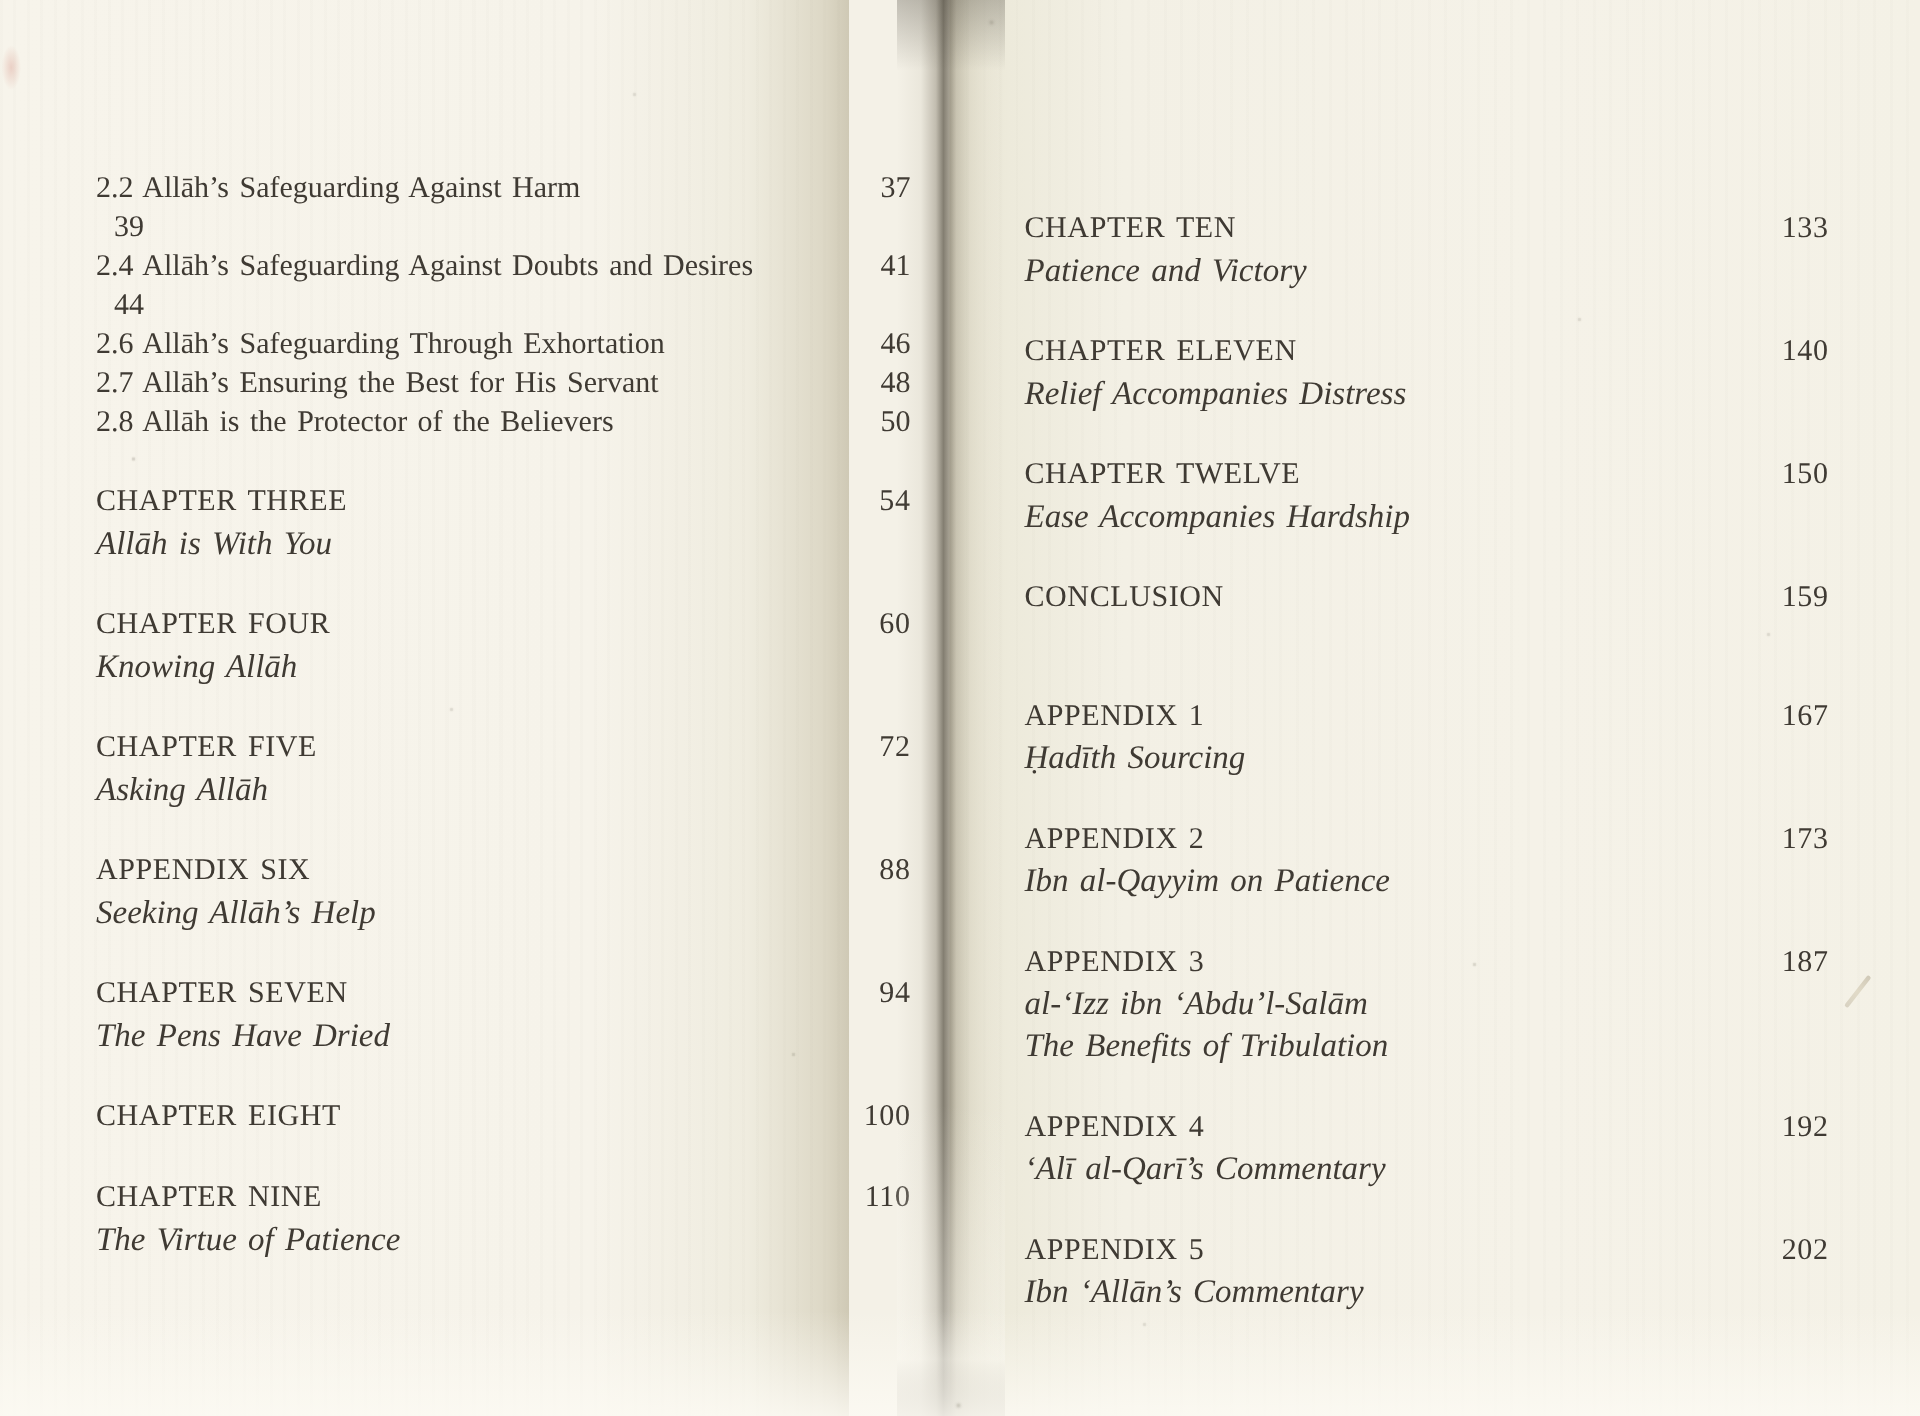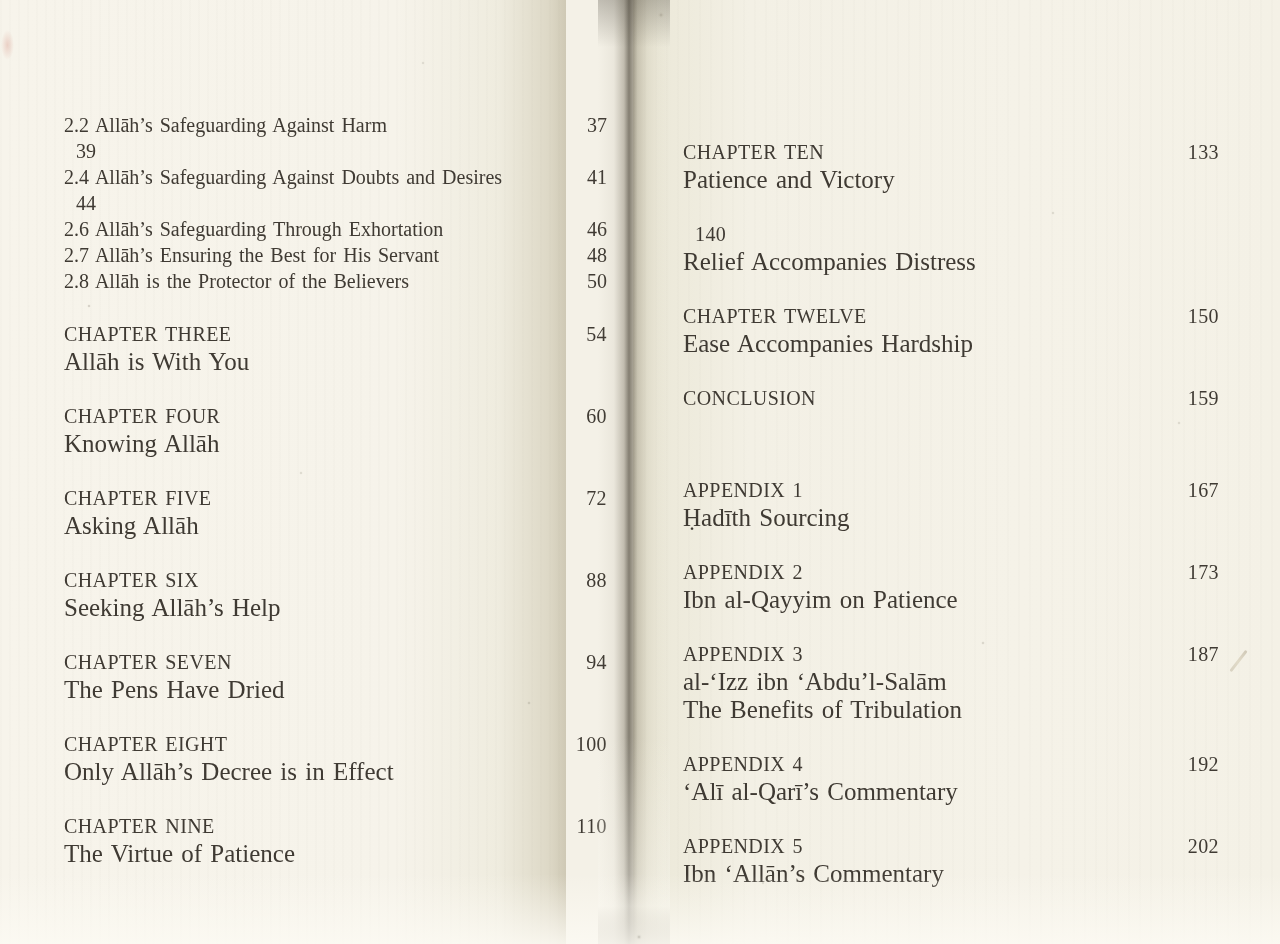--- a/index.html
+++ b/index.html
@@ -102,25 +102,26 @@
     display: flex;
     justify-content: space-between;
     align-items: baseline;
     line-height: 28px;
     font-size: 20px;
     letter-spacing: 0.4px;
     word-spacing: 2px;
   }
   .title-line {
     line-height: 28px;
-    font-size: 25px;
+    font-size: 22px;
     word-spacing: 2px;
-  }
-  
-  .right-entries .entry-block:nth-child(5) { margin-top: 64px; }
+    font-style: italic;
+  }
+  
+  .right-entries .entry-block:nth-child(5) { margin-top: 51px; }
 
   
   .smudge-red {
     position: absolute;
     left: 1px; top: 30px;
     width: 13px; height: 30px;
     border-radius: 50%;
     background: radial-gradient(closest-side, rgba(205,125,110,0.30), rgba(205,125,110,0.0));
     pointer-events: none;
   }
@@ -218,21 +219,21 @@
       <span class="chapter-heading">CHAPTER FIVE</span>
       <span class="page-num">72</span>
     </div>
     <div class="title-lines">
               <div class="title-line">Asking Allāh</div>
             </div>
   </div>
 
   <div class="entry-block">
     <div class="head-row">
-      <span class="chapter-heading">CHAPTER SIX</span>
+      <span class="chapter-heading">APPENDIX SIX</span>
       <span class="page-num">88</span>
     </div>
     <div class="title-lines">
               <div class="title-line">Seeking Allāh’s Help</div>
             </div>
   </div>
 
   <div class="entry-block">
     <div class="head-row">
       <span class="chapter-heading">CHAPTER SEVEN</span>
@@ -241,23 +242,20 @@
     <div class="title-lines">
               <div class="title-line">The Pens Have Dried</div>
             </div>
   </div>
 
   <div class="entry-block">
     <div class="head-row">
       <span class="chapter-heading">CHAPTER EIGHT</span>
       <span class="page-num">100</span>
     </div>
-    <div class="title-lines">
-              <div class="title-line">Only Allāh’s Decree is in Effect</div>
-            </div>
   </div>
 
   <div class="entry-block">
     <div class="head-row">
       <span class="chapter-heading">CHAPTER NINE</span>
       <span class="page-num">110</span>
     </div>
     <div class="title-lines">
               <div class="title-line">The Virtue of Patience</div>
             </div>
@@ -273,20 +271,21 @@
       <span class="chapter-heading">CHAPTER TEN</span>
       <span class="page-num">133</span>
     </div>
     <div class="title-lines">
             <div class="title-line">Patience and Victory</div>
           </div>
   </div>
 
   <div class="entry-block">
     <div class="head-row">
+      <span class="chapter-heading">CHAPTER ELEVEN</span>
       <span class="page-num">140</span>
     </div>
     <div class="title-lines">
             <div class="title-line">Relief Accompanies Distress</div>
           </div>
   </div>
 
   <div class="entry-block">
     <div class="head-row">
       <span class="chapter-heading">CHAPTER TWELVE</span>

